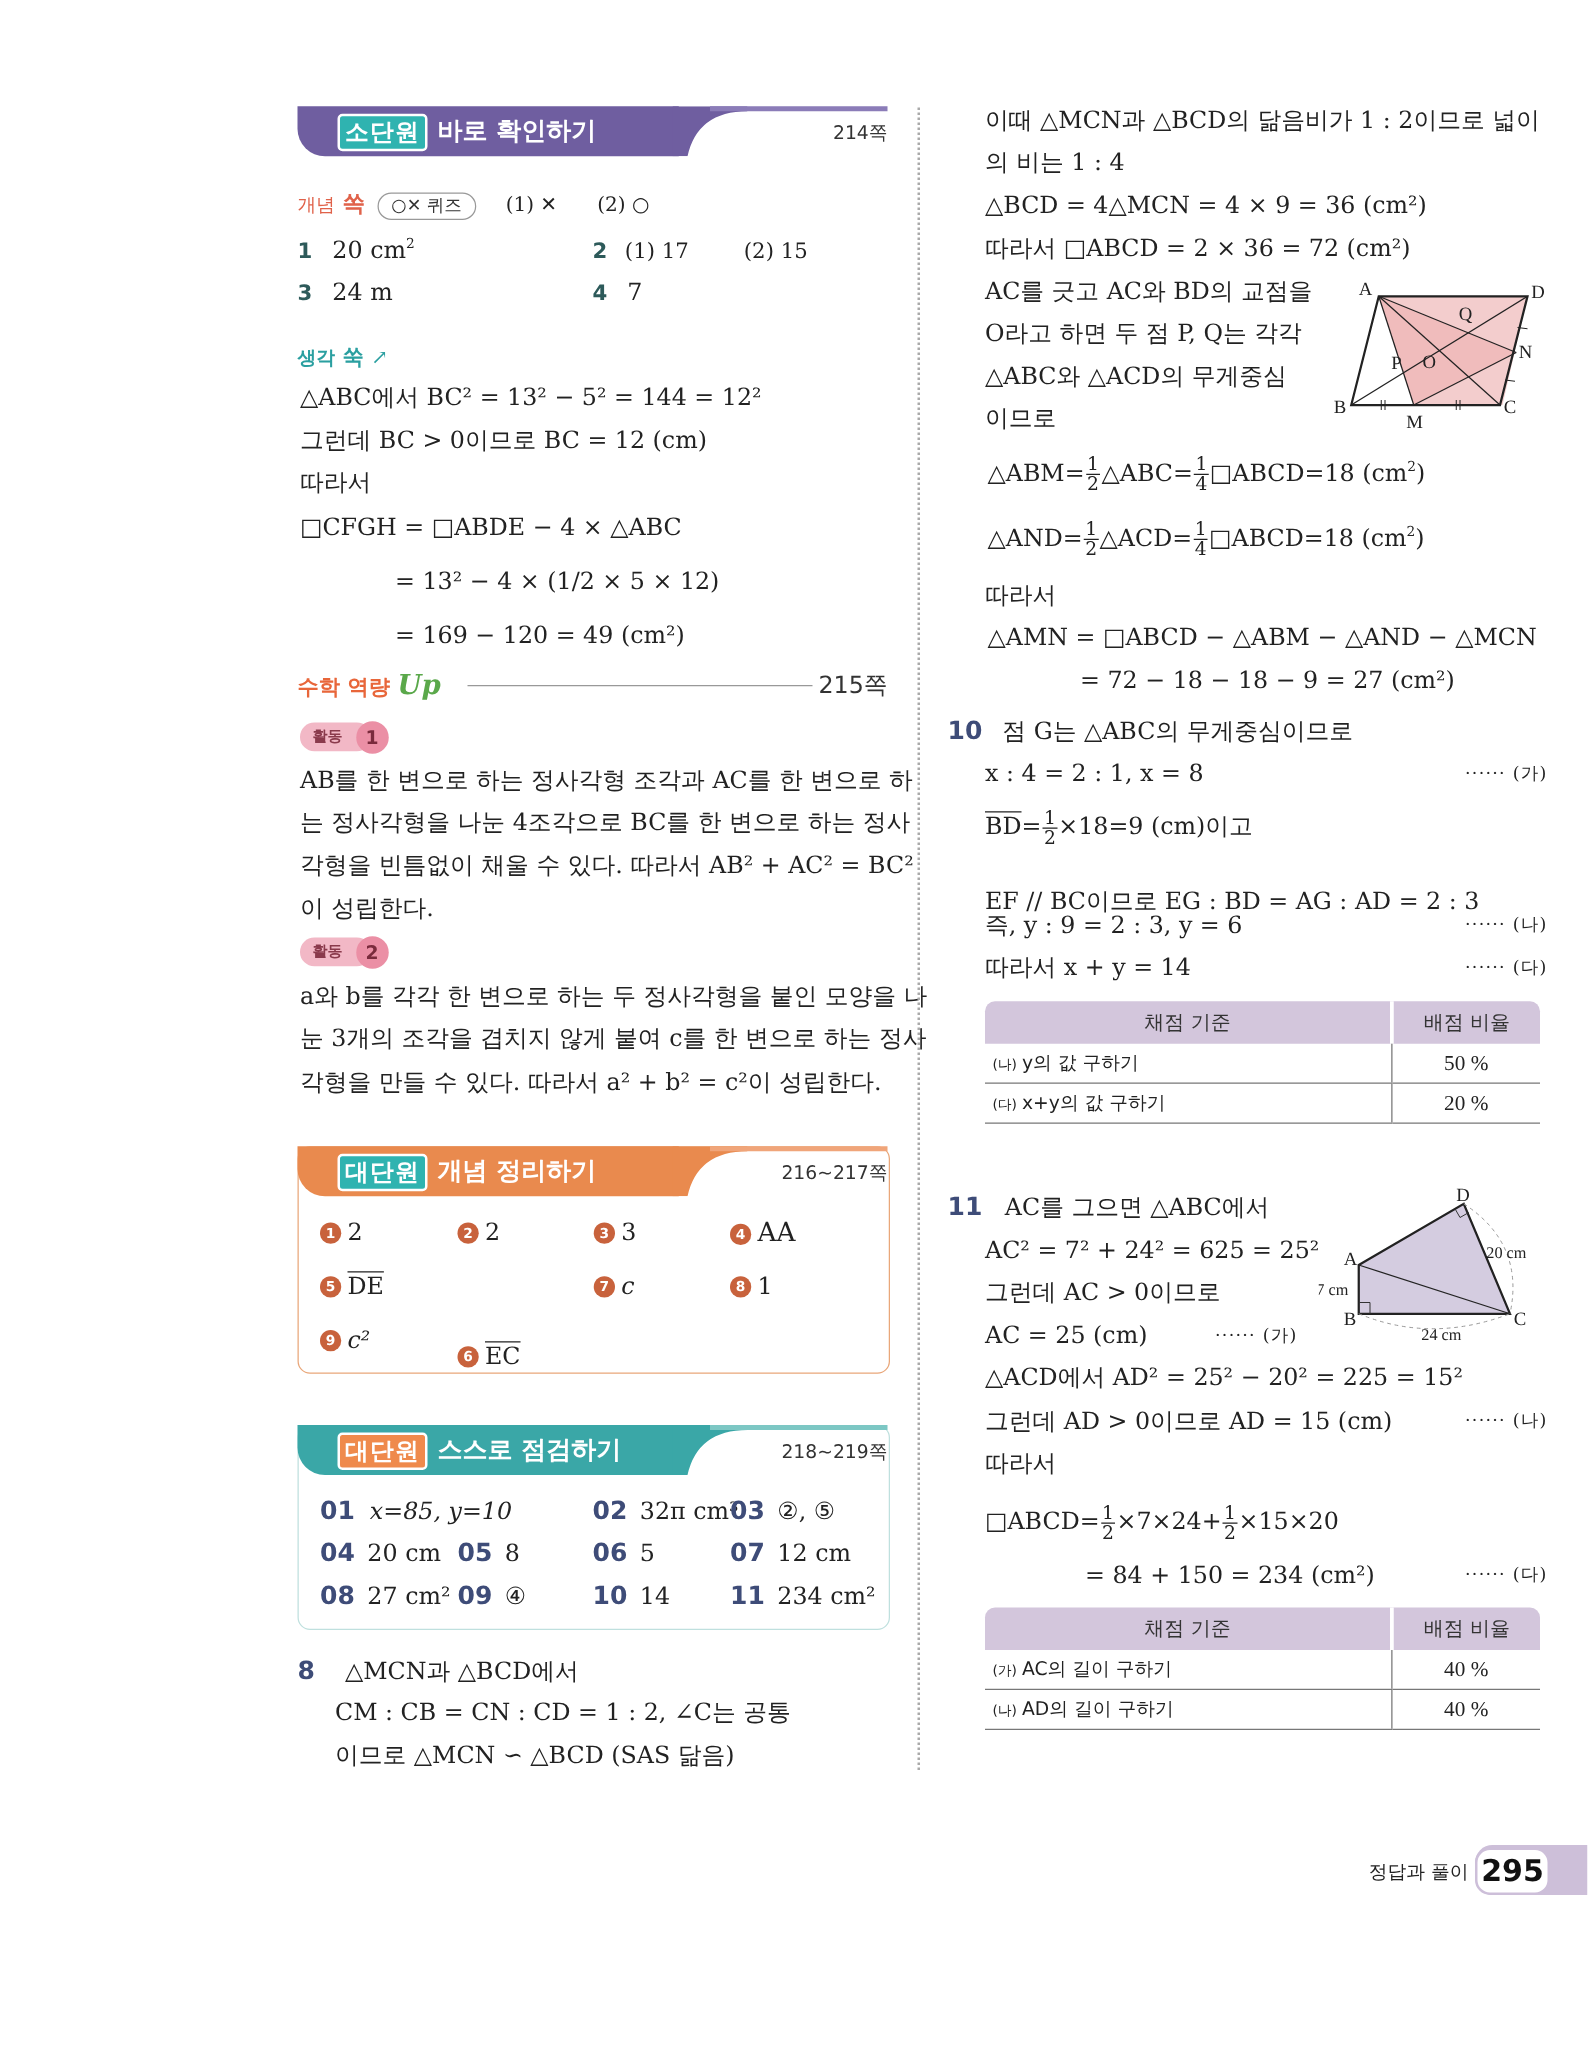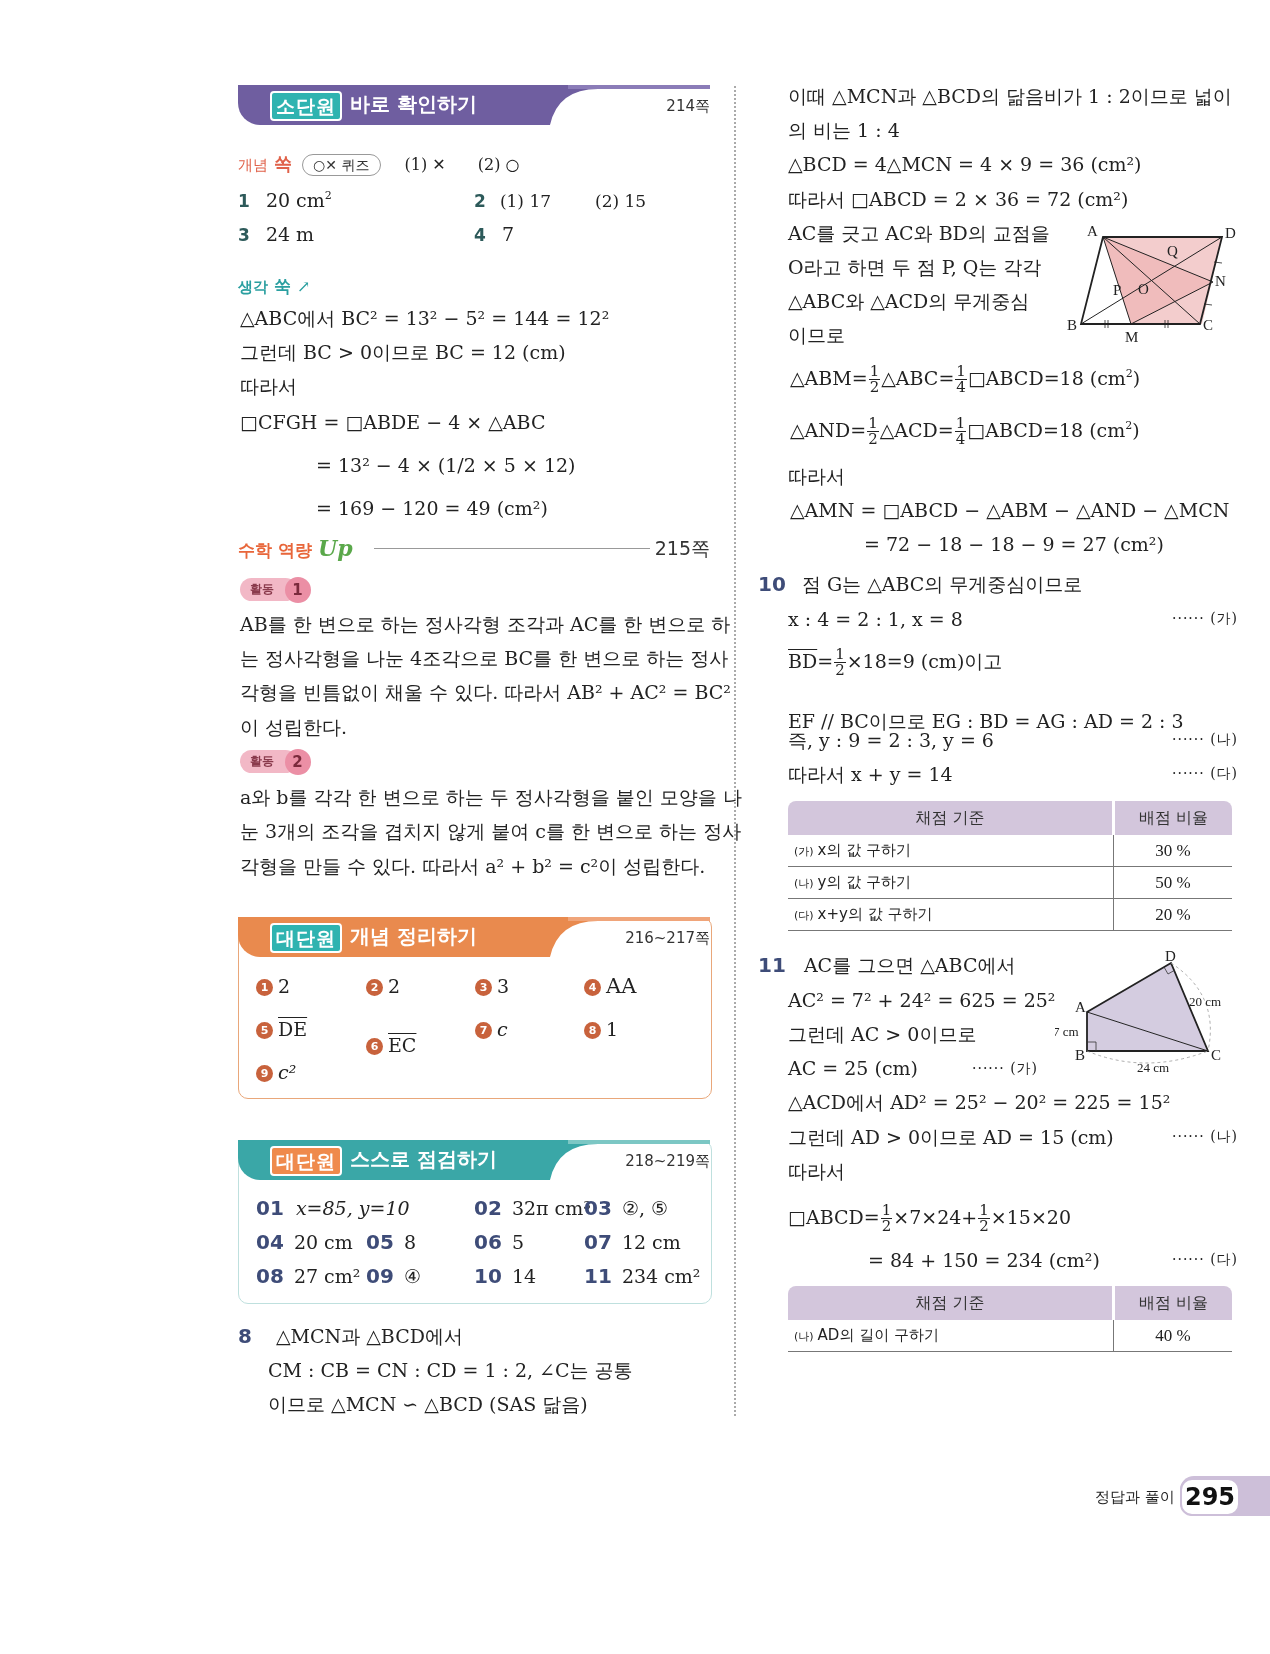--- a/index.html
+++ b/index.html
@@ -121,21 +121,21 @@
   <div class="tailbar" style="left:330px; width:142px; background:#f0a57a;"></div>
   <span class="badge" style="background:#2fb3b0; border:2px solid #fff;">대단원</span>
   <span class="title">개념 정리하기</span>
   <span class="page">216~217쪽</span>
 </div>
 <div class="line" style="left:256px; top:973px;"><span class="circ">1</span><span>2</span></div>
 <div class="line" style="left:366px; top:973px;"><span class="circ">2</span><span>2</span></div>
 <div class="line" style="left:475px; top:973px;"><span class="circ">3</span><span>3</span></div>
 <div class="line" style="left:584px; top:973px;"><span class="circ">4</span><span style="font-size:21px;">AA</span></div>
 <div class="line" style="left:256px; top:1016px;"><span class="circ">5</span><span class="ov">DE</span></div>
-<div class="line" style="left:366px; top:1032px;"><span class="circ">6</span><span class="ov">EC</span></div>
+<div class="line" style="left:366px; top:1072px;"><span class="circ">6</span><span class="ov">EC</span></div>
 <div class="line" style="left:475px; top:1016px;"><span class="circ">7</span><i class="v">c</i></div>
 <div class="line" style="left:584px; top:1016px;"><span class="circ">8</span><span>1</span></div>
 <div class="line" style="left:256px; top:1059px;"><span class="circ">9</span><i class="v">c²</i></div>
 
 <div class="abs" style="left:238px; top:1140px; width:472px; height:162px; border:1.5px solid #bfe0de; border-radius:10px;"></div>
 <div class="hdr" style="left:238px; top:1140px; width:472px;">
   <div class="bar" style="width:305px; background:#3aa7a7;"></div>
   <svg class="abs" style="left:300px; top:0;" width="60" height="40">
       <path d="M0 0 L60 0 L60 4 Q 20 4 12 40 L0 40 Z" fill="#3aa7a7"></path>
     </svg>
@@ -227,24 +227,20 @@
 <div class="line" style="left:788px; top:761px;">따라서 x + y = 14</div>
 <div class="dots" style="left:1172px; top:765px;">······ (다)</div>
 
 <table class="grade" style="left:788px; top:801px; width:444px;">
   <tbody>
       <tr>
     <th style="width:322px; border-radius:8px 0 0 0; border-right:3px solid #fff;">채점 기준</th>
     <th style="border-radius:0 8px 0 0;">배점 비율</th>
   </tr>
   <tr>
-    <td><span class="mk">(가)</span><span>x의 값 구하기</span></td>
-    <td class="pct">30 %</td>
-  </tr>
-  <tr>
     <td><span class="mk">(나)</span><span>y의 값 구하기</span></td>
     <td class="pct">50 %</td>
   </tr>
   <tr>
     <td><span class="mk">(다)</span><span>x+y의 값 구하기</span></td>
     <td class="pct">20 %</td>
   </tr>
 </tbody>
   </table>
 
@@ -289,20 +285,24 @@
 <div class="line" style="left:868px; top:1247px;">= 84 + 150 = 234 (cm²)</div>
 <div class="dots" style="left:1172px; top:1251px;">······ (다)</div>
 
 <table class="grade" style="left:788px; top:1286px; width:444px;">
   <tbody>
       <tr>
     <th style="width:322px; border-radius:8px 0 0 0; border-right:3px solid #fff;">채점 기준</th>
     <th style="border-radius:0 8px 0 0;">배점 비율</th>
   </tr>
   <tr>
+    <td><span class="mk">(가)</span><span>AC의 길이 구하기</span></td>
+    <td class="pct">40 %</td>
+  </tr>
+  <tr>
     <td><span class="mk">(나)</span><span>AD의 길이 구하기</span></td>
     <td class="pct">40 %</td>
   </tr>
 </tbody>
   </table>
 
 <div class="abs sans" style="left:1095px; top:1488px; font-size:15px; color:#222;">정답과 풀이</div>
 <div class="abs" style="left:1180px; top:1476px; width:90px; height:40px; background:#cdbfd9; border-radius:14px 0 0 14px;"></div>
 <div class="abs sans" style="left:1180px; top:1478px; width:56px; height:34px; background:#fff; border:2px solid #cdbfd9; border-radius:12px; font-size:24px; font-weight:bold; text-align:center; line-height:34px; color:#111;">295</div>
 

